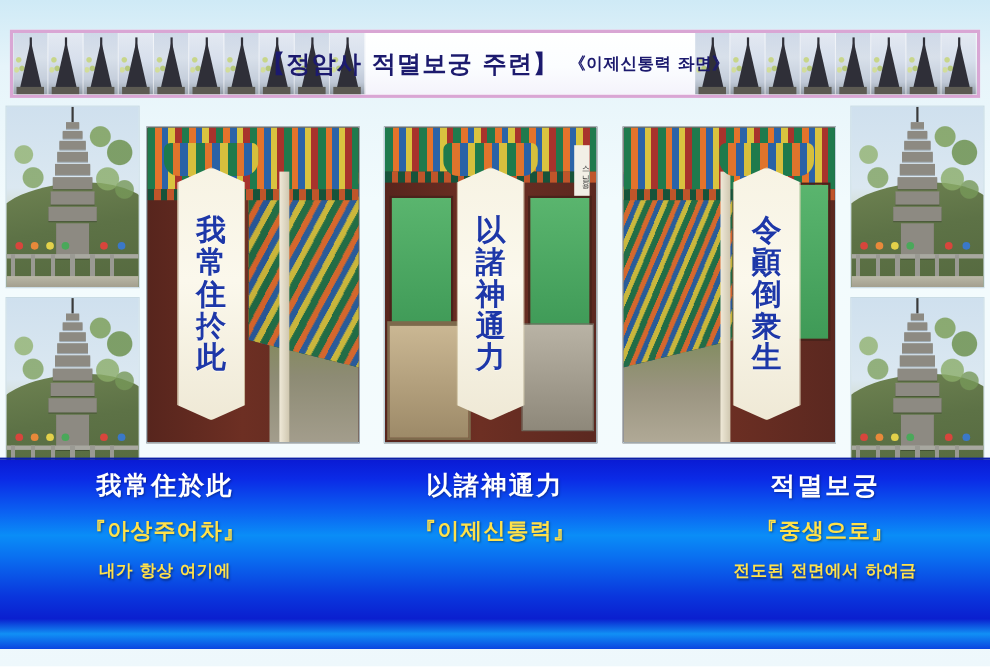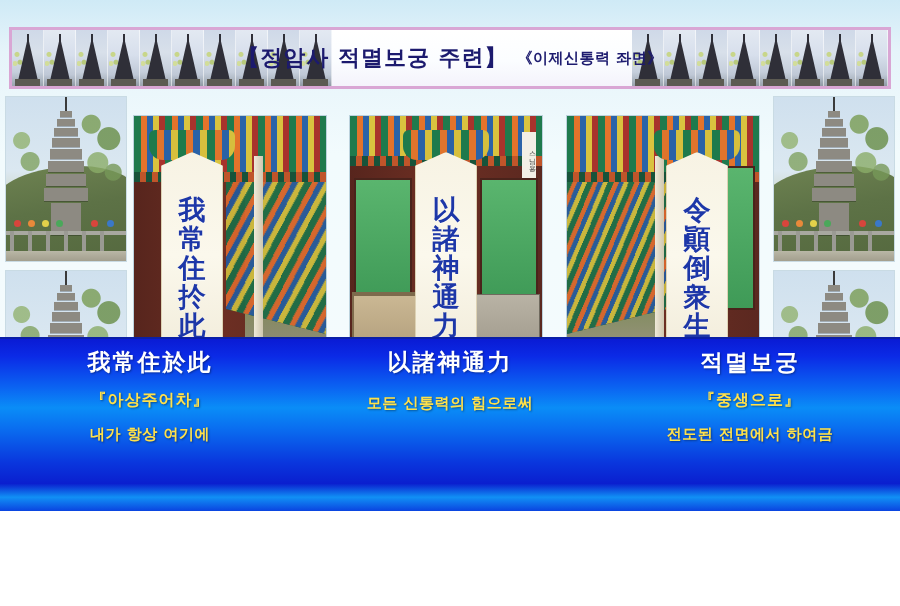--- a/index.html
+++ b/index.html
@@ -3,21 +3,21 @@
 <meta charset="utf-8">
 <title>정암사 적멸보궁 주련</title>
 <style>
   html,body{margin:0;padding:0;}
   body{
     width:900px;height:606px;overflow:hidden;
     font-family:"Liberation Sans","DejaVu Sans",sans-serif;
     background:#ffffff;
   }
   .slide{
-    position:relative;width:900px;height:511px;overflow:hidden;
+    position:relative;width:900px;height:606px;overflow:hidden;
     background:linear-gradient(180deg,#cfeaf6 0%,#e6f4fa 10%,#f2fbfd 30%,#f4fbfd 70%,#eef8fc 100%);
   }
 
   
   .header{
     position:absolute;left:9px;top:27px;width:882px;height:62px;
     border:3px solid #d9a6d4;
     background:#ffffff;
     box-sizing:border-box;
     overflow:hidden;
@@ -184,21 +184,21 @@
     position:absolute;left:50%;transform:translateX(-50%);top:14px;
     width:86px;height:30px;
     background:
       repeating-linear-gradient(90deg,#1e7a4c 0 8px,#e0742c 8px 15px,#2a62a6 15px 22px,#d6bf3d 22px 29px),
       #1e7a4c;
     border-radius:6px 6px 14px 14px;
   }
 
   
   .caption-panel{
-    position:absolute;left:0;bottom:0;width:900px;height:172px;
+    position:absolute;left:0;bottom:16px;width:900px;height:172px;
     background:linear-gradient(180deg,
       #0a1bd4 0%,
       #0b2ae6 10%,
       #0b63f2 28%,
       #0a8df7 40%,
       #0a6ef0 52%,
       #0a36dd 72%,
       #0a1fcf 84%,
       #1190f5 92%,
       #0a44e0 100%);
@@ -210,21 +210,21 @@
   }
   .cap-col{flex:1;text-align:center;padding:0 4px;}
   .cap-hanja{
     font-family:"DejaVu Sans","Liberation Serif",serif;
     font-size:23px;font-weight:bold;color:#ffffff;
     letter-spacing:2px;margin-bottom:12px;
     text-shadow:1px 1px 2px rgba(0,0,0,.35);
   }
   .cap-hangul{
     font-family:Liberation Mono, monospace;
-    font-size:16px;font-weight:bold;color:#ffe14a;
+    font-size:20px;font-weight:bold;color:#ffe14a;
     letter-spacing:1px;margin-bottom:10px;
     text-shadow:1px 1px 2px rgba(0,0,0,.4);
   }
   .cap-trans{
     font-family:"DejaVu Sans","Liberation Sans",sans-serif;
     font-size:15px;font-weight:bold;color:#ffe14a;
     letter-spacing:.5px;line-height:26px;
     text-shadow:1px 1px 2px rgba(0,0,0,.4);
   }
   .cap-trans div{white-space:nowrap;}
@@ -535,23 +535,21 @@
       <div class="cap-col">
         <div class="cap-hanja">我常住於此</div>
         <div class="cap-hangul">『아상주어차』</div>
         <div class="cap-trans">
           <div>내가 항상 여기에</div>
         </div>
       </div>
 
       <div class="cap-col">
         <div class="cap-hanja">以諸神通力</div>
-        <div class="cap-trans">
-          <div>모든 신통력의 힘으로써</div>
-        </div>
+        <div class="cap-hangul">『이제신통력』</div>
       </div>
 
       <div class="cap-col">
         <div class="cap-hanja">적멸보궁</div>
         <div class="cap-hangul">『중생으로』</div>
         <div class="cap-trans">
           <div>전도된 전면에서 하여금</div>
         </div>
       </div>
 

